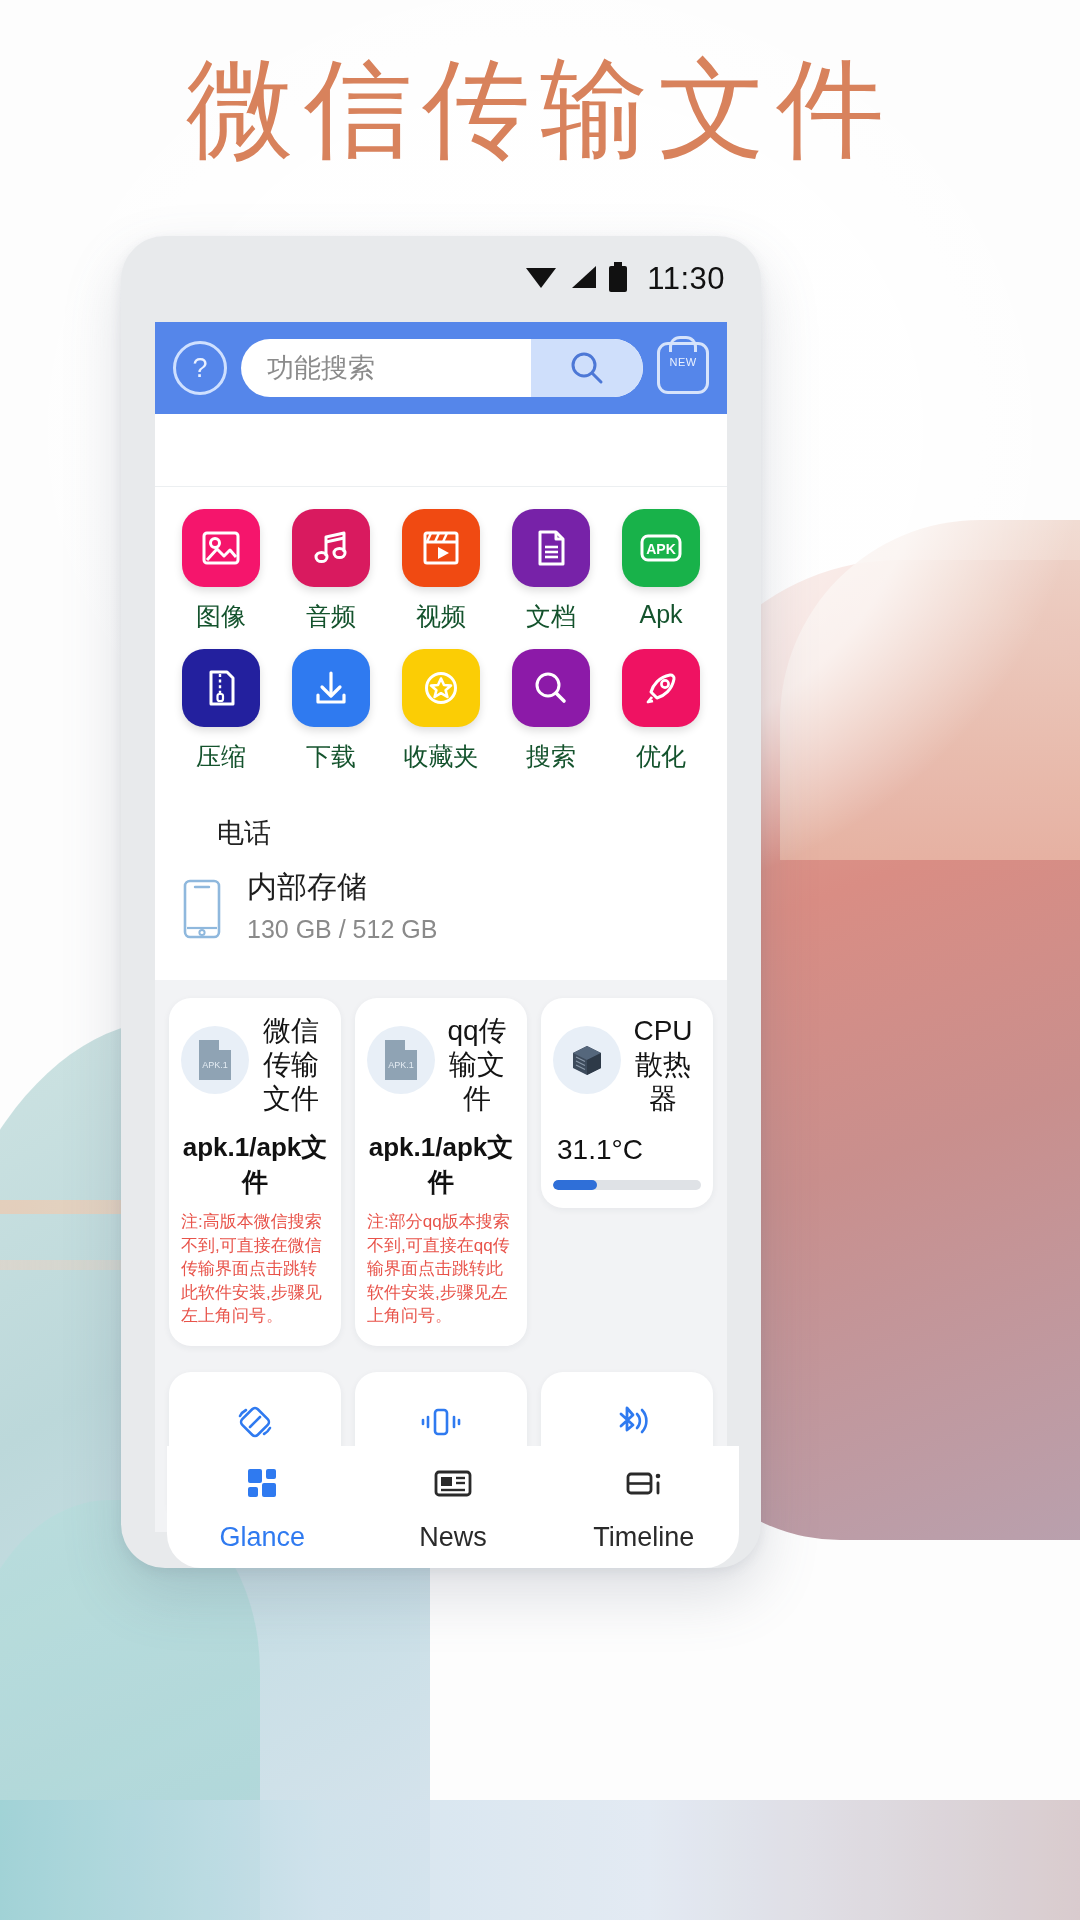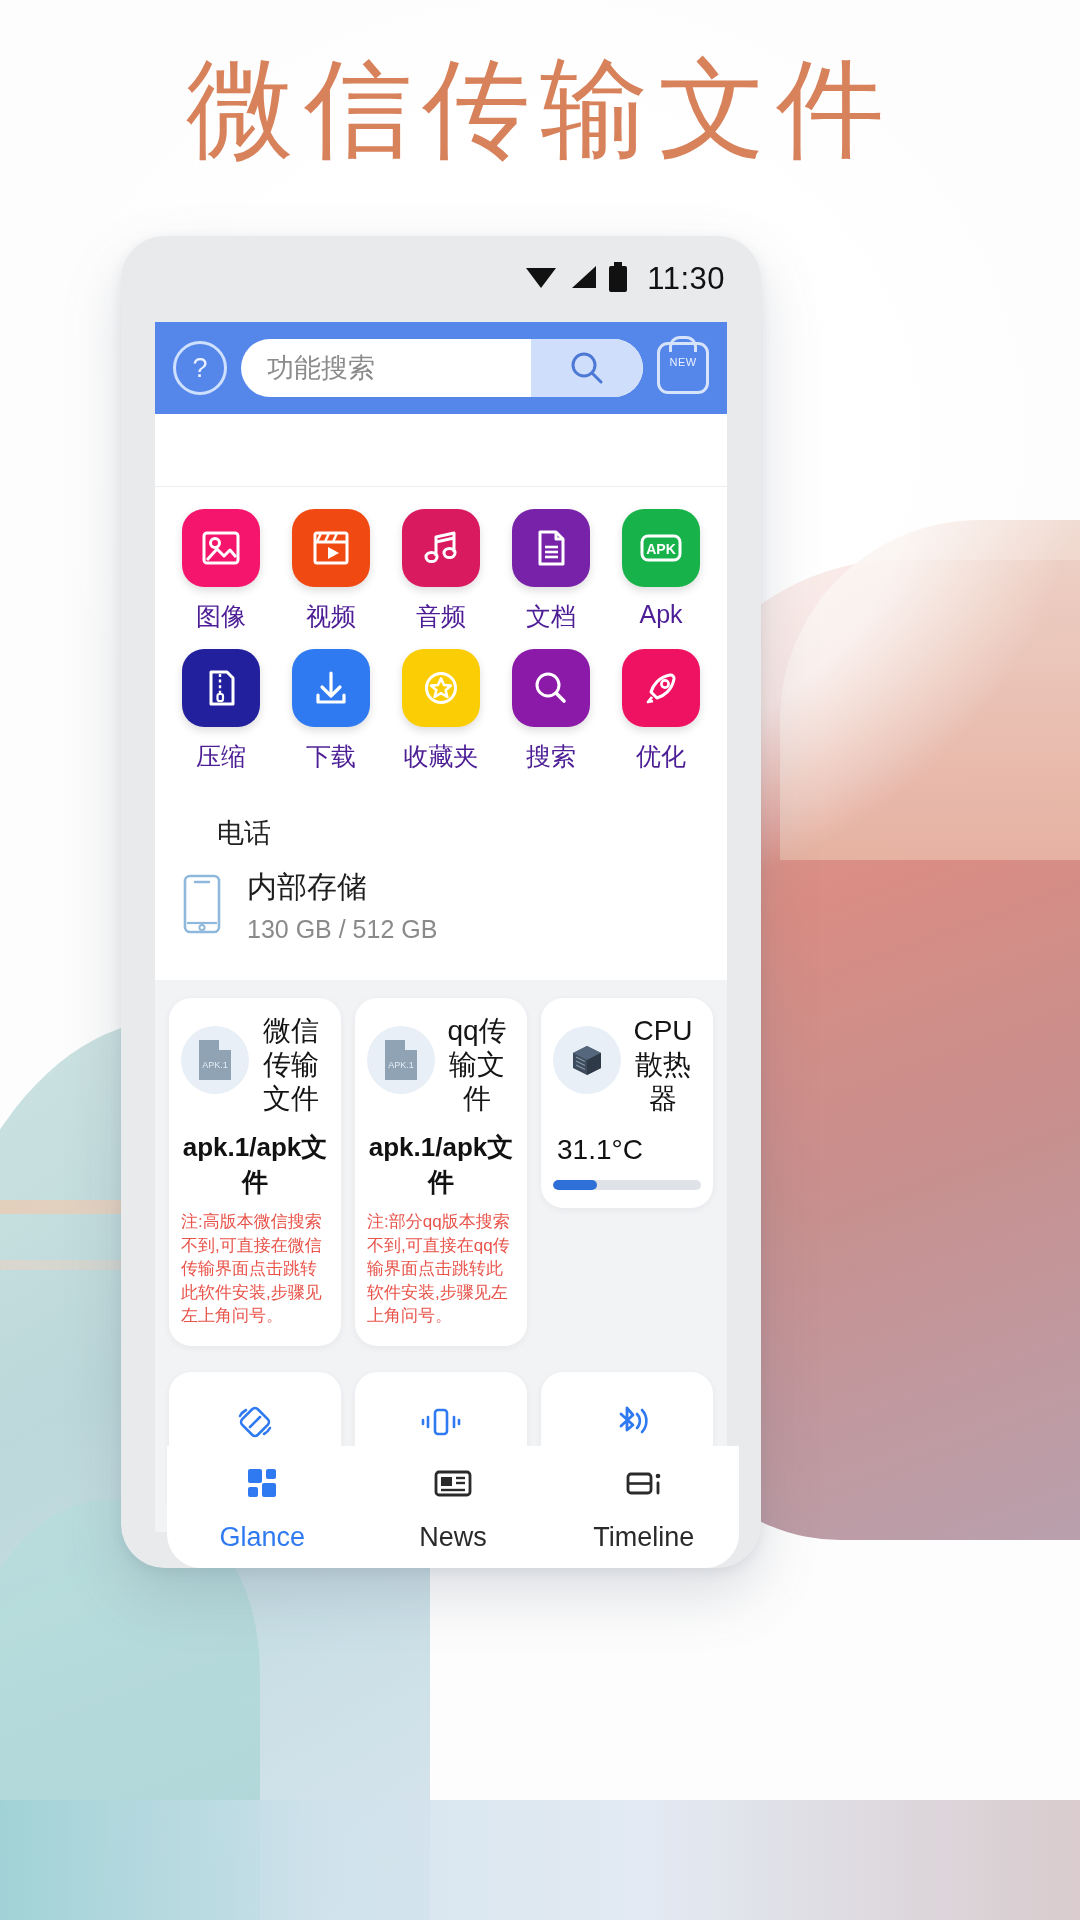--- a/index.html
+++ b/index.html
@@ -110,26 +110,26 @@
   #blankstrip{height:72px;background:#fff;border-bottom:1px solid #eceff1;}
 
   
   #grid{padding:22px 14px 4px;box-sizing:border-box;background:#fff;}
   .grow{display:flex;justify-content:space-between;margin-bottom:16px;}
   .cell{width:104px;display:flex;flex-direction:column;align-items:center;}
   .tile{
     width:78px;height:78px;border-radius:22px;display:flex;align-items:center;
     justify-content:center;box-shadow:0 4px 9px rgba(0,0,0,.13);
   }
-  .clabel{margin-top:13px;font-size:25px;color:#4c1d95;}
+  .clabel{margin-top:13px;font-size:25px;color:#14532d;}
 
   
   #phone-sec{background:#fff;padding:0 26px 10px;box-sizing:border-box;}
   .sec-title{font-size:27px;color:#222;padding:22px 0 6px;margin-left:36px;}
-  .storow{display:flex;align-items:center;gap:24px;padding:10px 0 26px;}
+  .storow{display:flex;align-items:flex-end;gap:24px;padding:10px 0 26px;}
   .sto-txt .t1{font-size:30px;color:#1d1d1d;margin-bottom:7px;}
   .sto-txt .t2{font-size:25px;color:#8a8a8a;}
 
   
   #scrollarea{background:#f2f3f5;padding:18px 14px 16px;box-sizing:border-box;}
   .cards{display:flex;gap:14px;align-items:flex-start;}
   .card{
     background:#fff;border-radius:22px;padding:16px 12px 18px;box-sizing:border-box;
     flex:1;display:flex;flex-direction:column;align-items:center;text-align:center;
     box-shadow:0 2px 7px rgba(40,50,70,.06);
@@ -235,43 +235,43 @@
             <svg width="44" height="44" viewBox="0 0 44 44">
               <rect x="5" y="7" width="34" height="30" rx="3" fill="none" stroke="#fff" stroke-width="3"></rect>
               <circle cx="16" cy="17" r="4.5" fill="none" stroke="#fff" stroke-width="3"></circle>
               <path d="M8 34 L18 23 L25 30 L31 24 L37 31" fill="none" stroke="#fff" stroke-width="3" stroke-linejoin="round"></path>
             </svg>
           </div>
           <div class="clabel">图像</div>
         </div>
 
         <div class="cell">
+          <div class="tile" style="background:#d91a5f">
+            <svg width="44" height="44" viewBox="0 0 44 44">
+              <path d="M17 30 L17 11 L35 7 L35 26" fill="none" stroke="#fff" stroke-width="3" stroke-linejoin="round"></path>
+              <line x1="17" y1="16" x2="35" y2="12" stroke="#fff" stroke-width="3"></line>
+              <ellipse cx="12.5" cy="31" rx="5.5" ry="4.6" fill="none" stroke="#fff" stroke-width="3"></ellipse>
+              <ellipse cx="30.5" cy="27" rx="5.5" ry="4.6" fill="none" stroke="#fff" stroke-width="3"></ellipse>
+            </svg>
+          </div>
+          <div class="clabel">音频</div>
+        </div>
+
+        <div class="cell">
           <div class="tile" style="background:#f04a12">
             <svg width="44" height="44" viewBox="0 0 44 44">
               <rect x="6" y="7" width="32" height="30" rx="2" fill="none" stroke="#fff" stroke-width="3"></rect>
               <line x1="6" y1="16" x2="38" y2="16" stroke="#fff" stroke-width="3"></line>
               <line x1="12" y1="7" x2="8" y2="16" stroke="#fff" stroke-width="2.4"></line>
               <line x1="20" y1="7" x2="16" y2="16" stroke="#fff" stroke-width="2.4"></line>
               <line x1="28" y1="7" x2="24" y2="16" stroke="#fff" stroke-width="2.4"></line>
               <path d="M19 21 L30 27 L19 33 Z" fill="#fff"></path>
             </svg>
           </div>
           <div class="clabel">视频</div>
-        </div>
-
-        <div class="cell">
-          <div class="tile" style="background:#d91a5f">
-            <svg width="44" height="44" viewBox="0 0 44 44">
-              <path d="M17 30 L17 11 L35 7 L35 26" fill="none" stroke="#fff" stroke-width="3" stroke-linejoin="round"></path>
-              <line x1="17" y1="16" x2="35" y2="12" stroke="#fff" stroke-width="3"></line>
-              <ellipse cx="12.5" cy="31" rx="5.5" ry="4.6" fill="none" stroke="#fff" stroke-width="3"></ellipse>
-              <ellipse cx="30.5" cy="27" rx="5.5" ry="4.6" fill="none" stroke="#fff" stroke-width="3"></ellipse>
-            </svg>
-          </div>
-          <div class="clabel">音频</div>
         </div>
 
         <div class="cell">
           <div class="tile" style="background:#7722a8">
             <svg width="44" height="44" viewBox="0 0 44 44">
               <path d="M11 6 L27 6 L34 13 L34 38 L11 38 Z" fill="none" stroke="#fff" stroke-width="3" stroke-linejoin="round"></path>
               <path d="M27 6 L27 13 L34 13" fill="none" stroke="#fff" stroke-width="3" stroke-linejoin="round"></path>
               <line x1="16" y1="21" x2="29" y2="21" stroke="#fff" stroke-width="2.6"></line>
               <line x1="16" y1="26" x2="29" y2="26" stroke="#fff" stroke-width="2.6"></line>
               <line x1="16" y1="31" x2="29" y2="31" stroke="#fff" stroke-width="2.6"></line>

